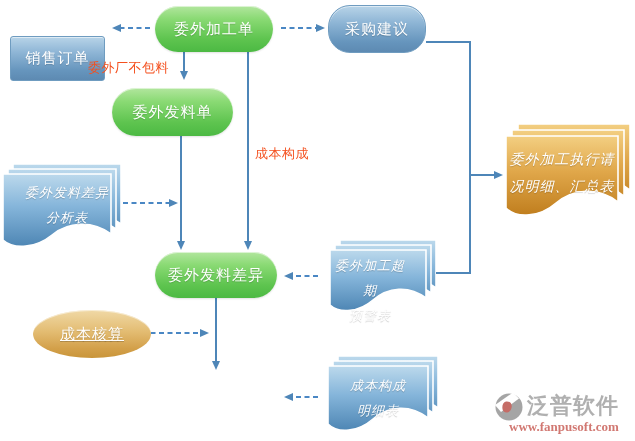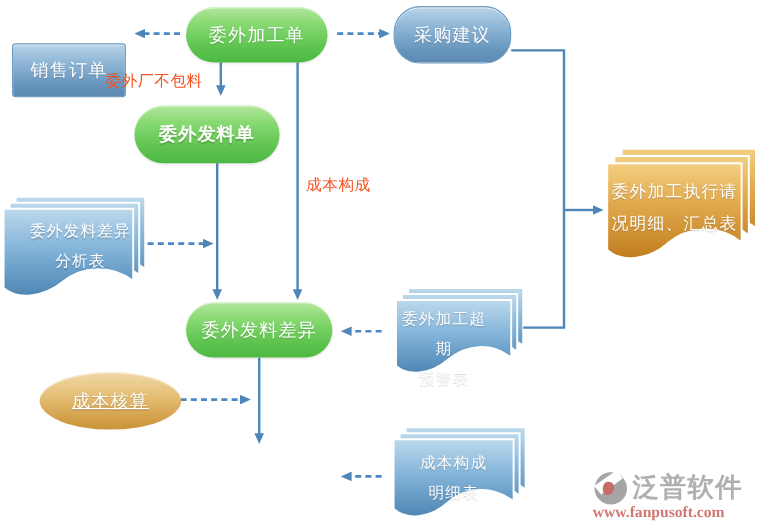--- a/index.html
+++ b/index.html
@@ -27,46 +27,47 @@
     box-shadow:inset 0 1px 0 rgba(255,255,255,.55);
   }
   .ellipse{
     border-radius:50%;
     background:linear-gradient(180deg,#f0d9a6 0%,#e3bc72 45%,#d3a04a 80%,#c9953a 100%);
     box-shadow:inset 0 1px 0 rgba(255,255,255,.5);
   }
   #n-sales{left:10px;top:8px;width:95px;height:45px;margin-top:28px;}
   #n-outsourcing{left:155px;top:6px;width:118px;height:46px;}
   #n-purchase{left:328px;top:5px;width:98px;height:48px;border-radius:22px;}
-  #n-issue{left:112px;top:88px;width:121px;height:48px;font-weight:bold;}
+  #n-issue{left:112px;top:88px;width:121px;height:48px;}
   #n-inbound{left:155px;top:252px;width:122px;height:46px;}
   #n-fee{left:155px;top:372px;width:122px;height:48px;}
   #n-cost{left:33px;top:310px;width:118px;height:48px;text-decoration:underline;}
   .sheet-text{
     position:absolute;color:#fff;text-align:center;letter-spacing:1px;
     text-shadow:0 1px 1px rgba(0,0,0,.2);
+    font-style:italic;
   }
   #t-diff{left:3px;top:180px;width:128px;font-size:13px;line-height:25px;}
   #t-overdue{left:330px;top:253px;width:80px;font-size:13px;line-height:25px;}
   #t-exec{left:506px;top:146px;width:112px;font-size:14px;line-height:27px;}
   #t-costdetail{left:328px;top:373px;width:100px;font-size:13px;line-height:25px;}
   .edge-label{
     position:absolute;color:#f4501e;font-size:13px;letter-spacing:.5px;white-space:nowrap;
   }
   #l-nomat{left:88px;top:59px;}
   #l-mat{left:255px;top:145px;}
   #logo{position:absolute;left:494px;top:391px;width:140px;opacity:.78;}
   #logo .row{display:flex;align-items:flex-end;}
   #logo .name{
     font-size:22px;font-weight:bold;color:#9b9b9b;letter-spacing:1px;
     margin-left:3px;white-space:nowrap;
   }
   #logo .url{
     font-family:"Liberation Serif","DejaVu Serif",serif;font-weight:bold;
-    font-size:13px;color:#c5534b;white-space:nowrap;margin-top:-2px;text-align:left;
+    font-size:13px;color:#c5534b;white-space:nowrap;margin-top:-2px;text-align:center;
   }
 </style>
 </head>
 <body>
 
 <div id="canvas">
 
   <svg id="links" viewBox="0 0 635 441" xmlns="http://www.w3.org/2000/svg">
     <defs>
       <linearGradient id="gradBlueSheet" x1="0" y1="0" x2="0" y2="1">

